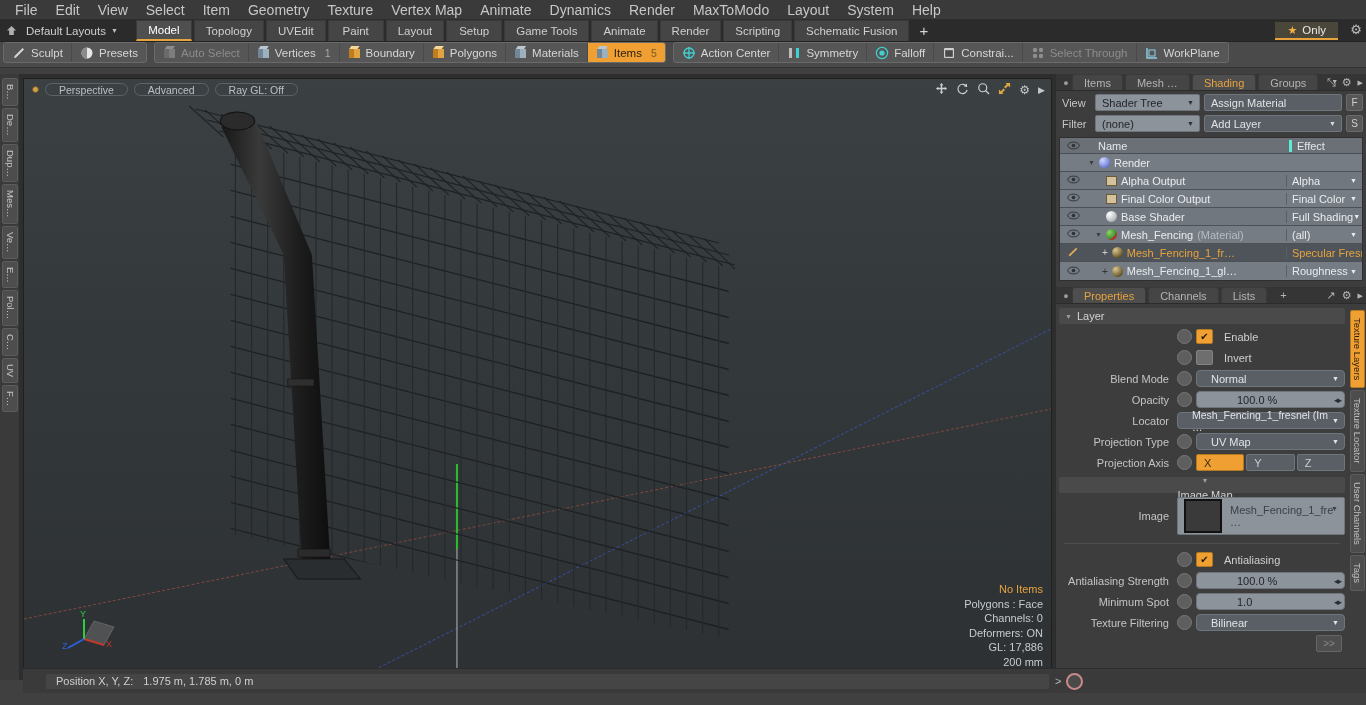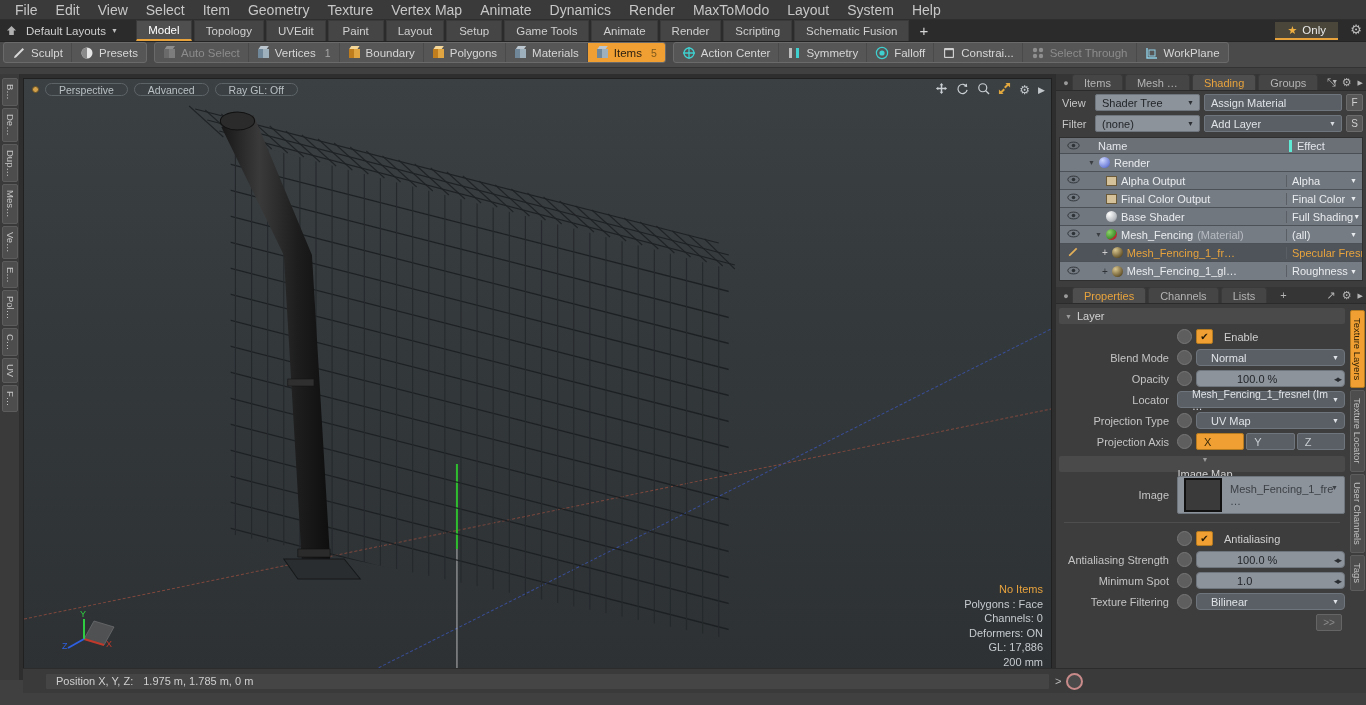--- a/index.html
+++ b/index.html
@@ -877,20 +877,27 @@
           </div>
 
           <div class="prow">
             <div class="plabel"></div>
             <div class="pcirc"></div>
             <div class="chkbox">✔</div>
             <div class="chklabel">Enable</div>
             <div style="flex:1;"></div>
           </div>
 
+          <div class="prow">
+            <div class="plabel"></div>
+            <div class="pcirc"></div>
+            <div class="chkbox off">✔</div>
+            <div class="chklabel">Invert</div>
+            <div style="flex:1;"></div>
+          </div>
 
           <div class="prow">
             <div class="plabel">Blend Mode</div>
             <div class="pcirc"></div>
             <div class="pctl dark">
               <span>Normal</span>
               <span class="dd">▼</span>
             </div>
           </div>
 

